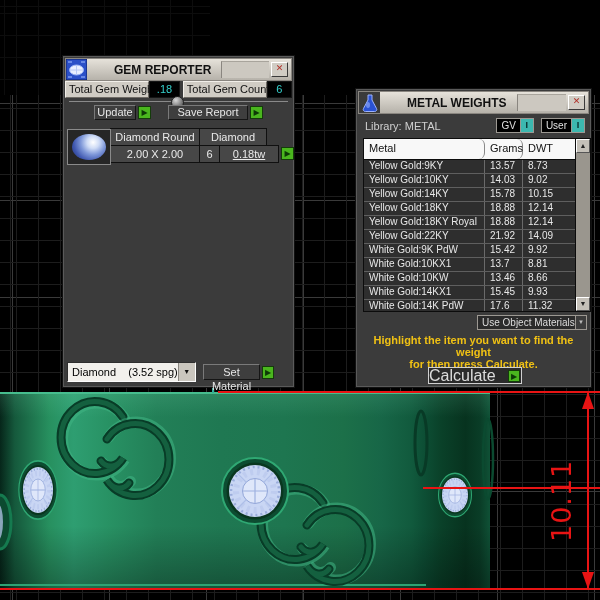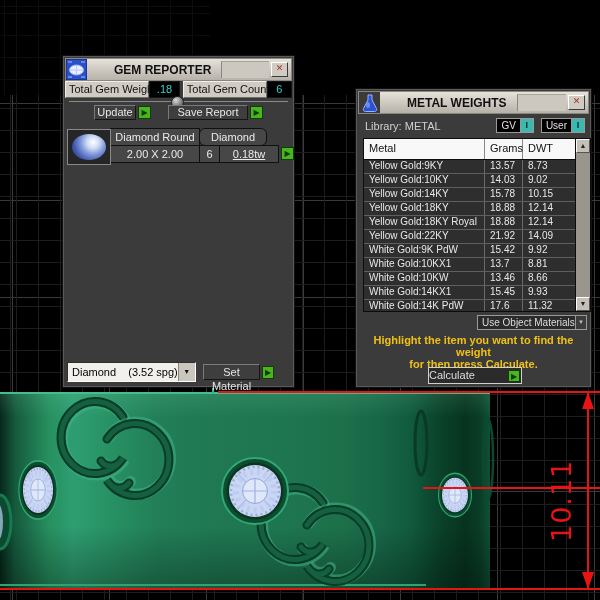--- a/index.html
+++ b/index.html
@@ -93,21 +93,21 @@
   .mw-library{color:#d0d0d0;font-size:11px;flex:1;}
   .toggle-group{display:flex;height:15px;border:1px solid #9c9892;background:#000000;
     box-sizing:border-box;margin-left:7px;cursor:pointer;}
   .toggle-group .lbl{padding:0 4px;font-size:10px;line-height:13px;color:#e0e0e0;}
   .toggle-group .ind{width:12px;background:#3cb8b0;border-left:1px solid #9c9892;
     color:#062a28;font-size:9px;font-weight:bold;line-height:13px;text-align:center;}
   .mw-table{position:absolute;left:7px;top:49px;width:228px;height:174px;display:flex;
     border:1px solid #0c0c0c;background:#2e2e2e;box-sizing:border-box;overflow:hidden;}
   .mw-main{flex:1;display:flex;flex-direction:column;overflow:hidden;}
   .mw-head{display:flex;height:20px;background:#f8f8f8;border-bottom:1px solid #0c0c0c;flex:0 0 20px;}
-  .mw-head span{font-size:11px;line-height:19px;color:#111;padding-left:5px;box-sizing:border-box;}
+  .mw-head span{font-size:11px;line-height:19px;color:#111;padding-left:5px;box-sizing:border-box;border-radius:6px;}
   .c-metal{width:121px;border-right:1px solid #6a6a6a;}
   .c-grams{width:38px;border-right:1px solid #6a6a6a;}
   .c-dwt{flex:1;}
   .mw-head .c-metal,.mw-head .c-grams{border-right:1px solid #888;}
   .mw-rows{flex:1;overflow:hidden;}
   .mw-row{display:flex;height:13px;border-bottom:1px solid #5f5f5f;cursor:pointer;}
   .mw-row span{font-size:10px;line-height:12px;color:#e8e8e8;padding-left:5px;
     white-space:nowrap;overflow:hidden;box-sizing:border-box;}
   .mw-scroll{flex:0 0 15px;background:#9a968e;border-left:1px solid #0c0c0c;
     display:flex;flex-direction:column;box-sizing:border-box;}
@@ -117,21 +117,21 @@
   .mw-dd{position:absolute;right:4px;top:226px;width:110px;height:15px;background:#2b2b2b;
     border:1px solid #9c9892;display:flex;box-sizing:border-box;cursor:pointer;}
   .mw-dd .txt{flex:1;font-size:10px;line-height:13px;color:#dcdcdc;padding-left:4px;white-space:nowrap;}
   .mw-dd .arrow{width:13px;background:#3c3c3c;border-left:1px solid #9c9892;
     font-size:6px;line-height:13px;text-align:center;color:#bbb;}
   .mw-instr{position:absolute;left:6px;right:6px;top:245px;text-align:center;
     color:#f0c114;font-size:11px;font-weight:bold;line-height:12px;}
   .mw-calc{position:absolute;left:72px;top:278px;width:94px;height:17px;
     border:1px solid #d0d0d0;background:#2b2b2b;display:flex;align-items:center;
     box-sizing:border-box;cursor:pointer;}
-  .mw-calc .txt{flex:1;font-size:11px;color:#dcdcdc;padding-left:0;line-height:13px;}
+  .mw-calc .txt{flex:1;font-size:16px;color:#dcdcdc;padding-left:0;line-height:13px;}
   .mw-calc .play{width:12px;height:12px;margin-right:1px;flex:0 0 12px;}
 </style>
 </head>
 <body>
 
 <div id="stage">
 
   <div class="grid"></div>
   <div class="grid-faint"></div>
 
@@ -232,21 +232,21 @@
       <div class="play" style="margin-left:2px;">▶</div>
     </div>
 
     <div class="gr-table">
       <div class="gem-cell">
         <div class="gem-img" style="background:radial-gradient(circle at 62% 32%,#ffffff,#cfdcf6 22%,#7e97d8 45%,#4058b0 70%,#1e2c6e 100%);"></div>
       </div>
       <div class="gr-rows">
         <div class="gr-row">
           <span class="gr-cell" style="width:90px;">Diamond Round</span>
-          <span class="gr-cell" style="width:68px;border-radius:6px;">Diamond</span>
+          <span class="gr-cell" style="width:68px;">Diamond</span>
         </div>
         <div class="gr-row">
           <span class="gr-cell" style="width:90px;">2.00 X 2.00</span>
           <span class="gr-cell" style="width:21px;">6</span>
           <span class="gr-cell" style="width:60px;text-decoration:underline;">0.18tw</span>
           <span class="play" style="margin-left:2px;margin-top:1px;">▶</span>
         </div>
       </div>
     </div>
 

